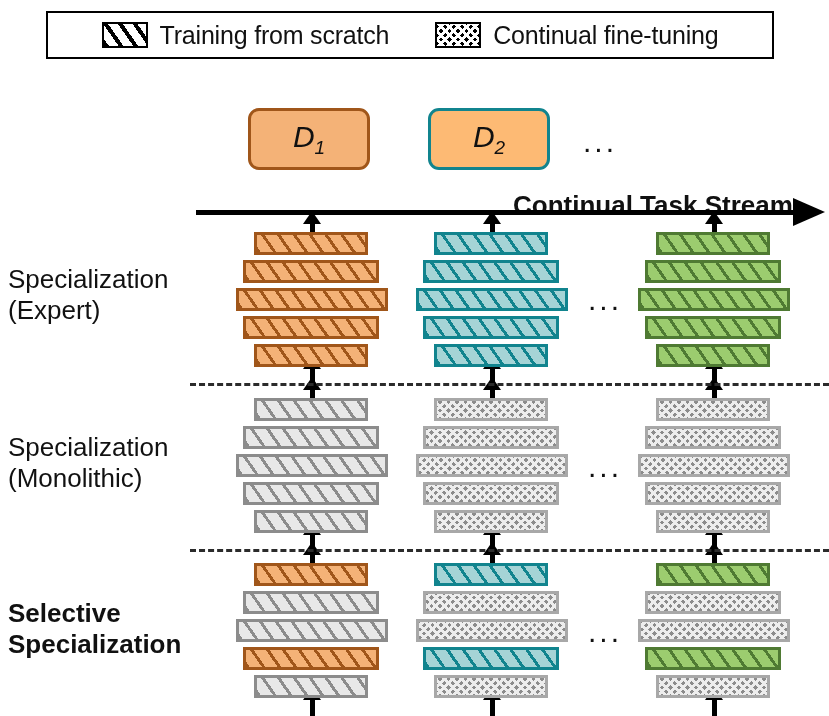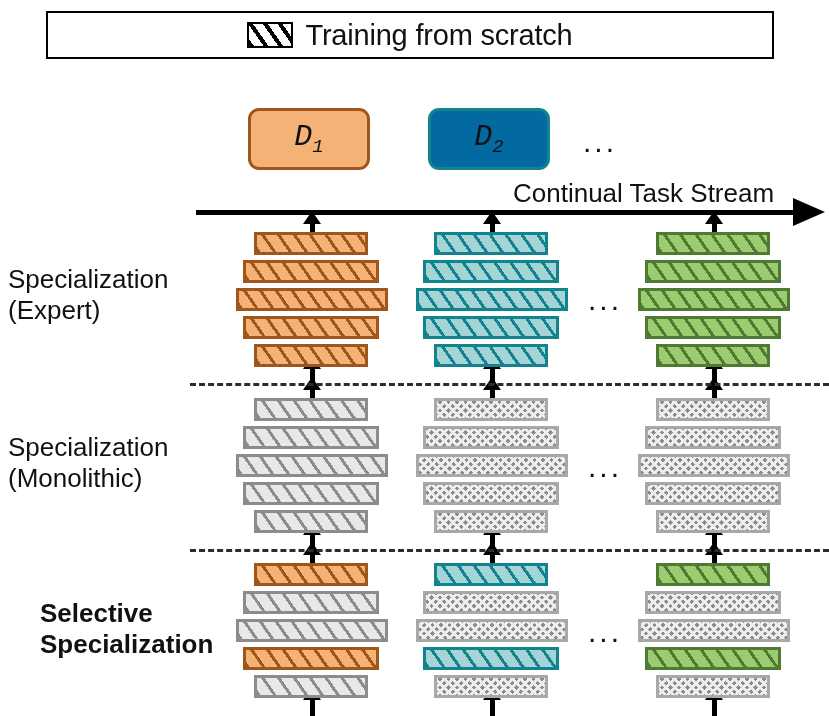--- a/index.html
+++ b/index.html
@@ -27,30 +27,30 @@
   }
   .sw-diag{
     background-image:repeating-linear-gradient(55deg,#000 0px,#000 4px,#fff 4px,#fff 12px);
   }
   .sw-cross{
     background-color:#000;
     background-image:
       repeating-linear-gradient(45deg,transparent 0 3px,#fff 3px 6px),
       repeating-linear-gradient(-45deg,transparent 0 3px,#fff 3px 6px);
   }
-  .legend-label{font-size:29px;line-height:1;letter-spacing:-0.2px;white-space:nowrap;}
+  .legend-label{font-size:25px;line-height:1;letter-spacing:-0.2px;white-space:nowrap;}
 
   
   .dbox{
     position:absolute;width:122px;height:62px;border-radius:11px;
     border:3px solid #000;box-sizing:border-box;
     display:flex;align-items:center;justify-content:center;
   }
   .dbox .dlab{
-    font-family:Liberation Mono, monospace;
+    font-family:Liberation Sans, sans-serif;
     font-size:30px;font-style:italic;color:#111;line-height:1;text-align:right;
   }
   .dbox .dlab sub{font-size:19px;font-style:italic;}
 
   
   .stream-label{
     position:absolute;font-size:26px;white-space:nowrap;
   }
   .stream-line{
     position:absolute;left:196px;top:210px;width:600px;height:5px;background:#000;
@@ -98,35 +98,39 @@
 </head>
 <body>
 
 <div id="stage">
 
   <div class="legend">
     <div class="legend-item">
       <span class="legend-swatch sw-diag"></span>
       <span class="legend-label">Training from scratch</span>
     </div>
+    <div class="legend-item">
+      <span class="legend-swatch sw-cross"></span>
+      <span class="legend-label">Continual fine-tuning</span>
+    </div>
   </div>
 
   <div class="dbox" style="left:248px;top:108px;background:#F4B277;border-color:#A0561A;">
     <span class="dlab">
       <span>D</span><sub>1</sub>
     </span>
   </div>
-  <div class="dbox" style="left:428px;top:108px;background:#0369a1;border-color:#11848E;">
+  <div class="dbox" style="left:428px;top:108px;background:#fdba74;border-color:#11848E;">
     <span class="dlab">
       <span>D</span><sub>2</sub>
     </span>
   </div>
   <div class="ellipsis" style="left:583px;top:127px;">...</div>
 
-  <div class="stream-label" style="left:513px;top:178px;">Continual Task Stream</div>
+  <div class="stream-label" style="left:513px;top:190px;font-weight:bold;">Continual Task Stream</div>
   <div class="stream-line"></div>
   <div class="stream-head"></div>
 
   <div id="rows-host">
       <div class="rowlabel" style="top: 264px;">Specialization
 (Expert)</div>
       <div class="ellipsis" style="left: 588px; top: 285px;">...</div>
       <div class="stack" style="left: 236px; top: 232px;">
         <div class="arrow-up" style="left: 74px; top: 133px; height: 22px;"></div>
         <div class="arrow-tip" style="left: 67px; top: 124px;"></div>
@@ -189,21 +193,21 @@
         <div class="arrow-up" style="left: 74px; top: 133px; height: 22px;"></div>
         <div class="arrow-tip" style="left: 67px; top: 124px;"></div>
         <div class="arrow-up" style="left: 74px; top: -12px; height: 22px;"></div>
         <div class="arrow-tip" style="left: 67px; top: -21px;"></div>
         <div class="layer" style="left: 18px; top: 0px; width: 114px; border-color: rgb(168, 168, 168);;background-color:#8C8C8C;background-image:repeating-linear-gradient(45deg, transparent 0 3px, #EDEDED 3px 6px),repeating-linear-gradient(-45deg, transparent 0 3px, #EDEDED 3px 6px);"></div>
         <div class="layer" style="left: 7px; top: 28px; width: 136px; border-color: rgb(168, 168, 168);;background-color:#8C8C8C;background-image:repeating-linear-gradient(45deg, transparent 0 3px, #EDEDED 3px 6px),repeating-linear-gradient(-45deg, transparent 0 3px, #EDEDED 3px 6px);"></div>
         <div class="layer" style="left: 0px; top: 56px; width: 152px; border-color: rgb(168, 168, 168);;background-color:#8C8C8C;background-image:repeating-linear-gradient(45deg, transparent 0 3px, #EDEDED 3px 6px),repeating-linear-gradient(-45deg, transparent 0 3px, #EDEDED 3px 6px);"></div>
         <div class="layer" style="left: 7px; top: 84px; width: 136px; border-color: rgb(168, 168, 168);;background-color:#8C8C8C;background-image:repeating-linear-gradient(45deg, transparent 0 3px, #EDEDED 3px 6px),repeating-linear-gradient(-45deg, transparent 0 3px, #EDEDED 3px 6px);"></div>
         <div class="layer" style="left: 18px; top: 112px; width: 114px; border-color: rgb(168, 168, 168);;background-color:#8C8C8C;background-image:repeating-linear-gradient(45deg, transparent 0 3px, #EDEDED 3px 6px),repeating-linear-gradient(-45deg, transparent 0 3px, #EDEDED 3px 6px);"></div>
       </div>
-      <div class="rowlabel bold" style="top: 598px; margin-left: 32px;">Selective
+      <div class="rowlabel bold" style="top: 598px;">Selective
 Specialization</div>
       <div class="ellipsis" style="left: 588px; top: 617px;">...</div>
       <div class="stack" style="left: 236px; top: 563px;">
         <div class="arrow-up" style="left: 74px; top: 133px; height: 22px;"></div>
         <div class="arrow-tip" style="left: 67px; top: 124px;"></div>
         <div class="arrow-up" style="left: 74px; top: -12px; height: 22px;"></div>
         <div class="arrow-tip" style="left: 67px; top: -21px;"></div>
         <div class="layer" style="left: 18px; top: 0px; width: 114px; border-color: rgb(160, 86, 26);;background-color:#F4B277;background-image:repeating-linear-gradient(55deg,#A0561A 0px,#A0561A 3px, transparent 3px, transparent 13px);"></div>
         <div class="layer" style="left: 7px; top: 28px; width: 136px; border-color: rgb(140, 140, 140);;background-color:#E8E8E8;background-image:repeating-linear-gradient(55deg,#8C8C8C 0px,#8C8C8C 3px, transparent 3px, transparent 13px);"></div>
         <div class="layer" style="left: 0px; top: 56px; width: 152px; border-color: rgb(140, 140, 140);;background-color:#E8E8E8;background-image:repeating-linear-gradient(55deg,#8C8C8C 0px,#8C8C8C 3px, transparent 3px, transparent 13px);"></div>

